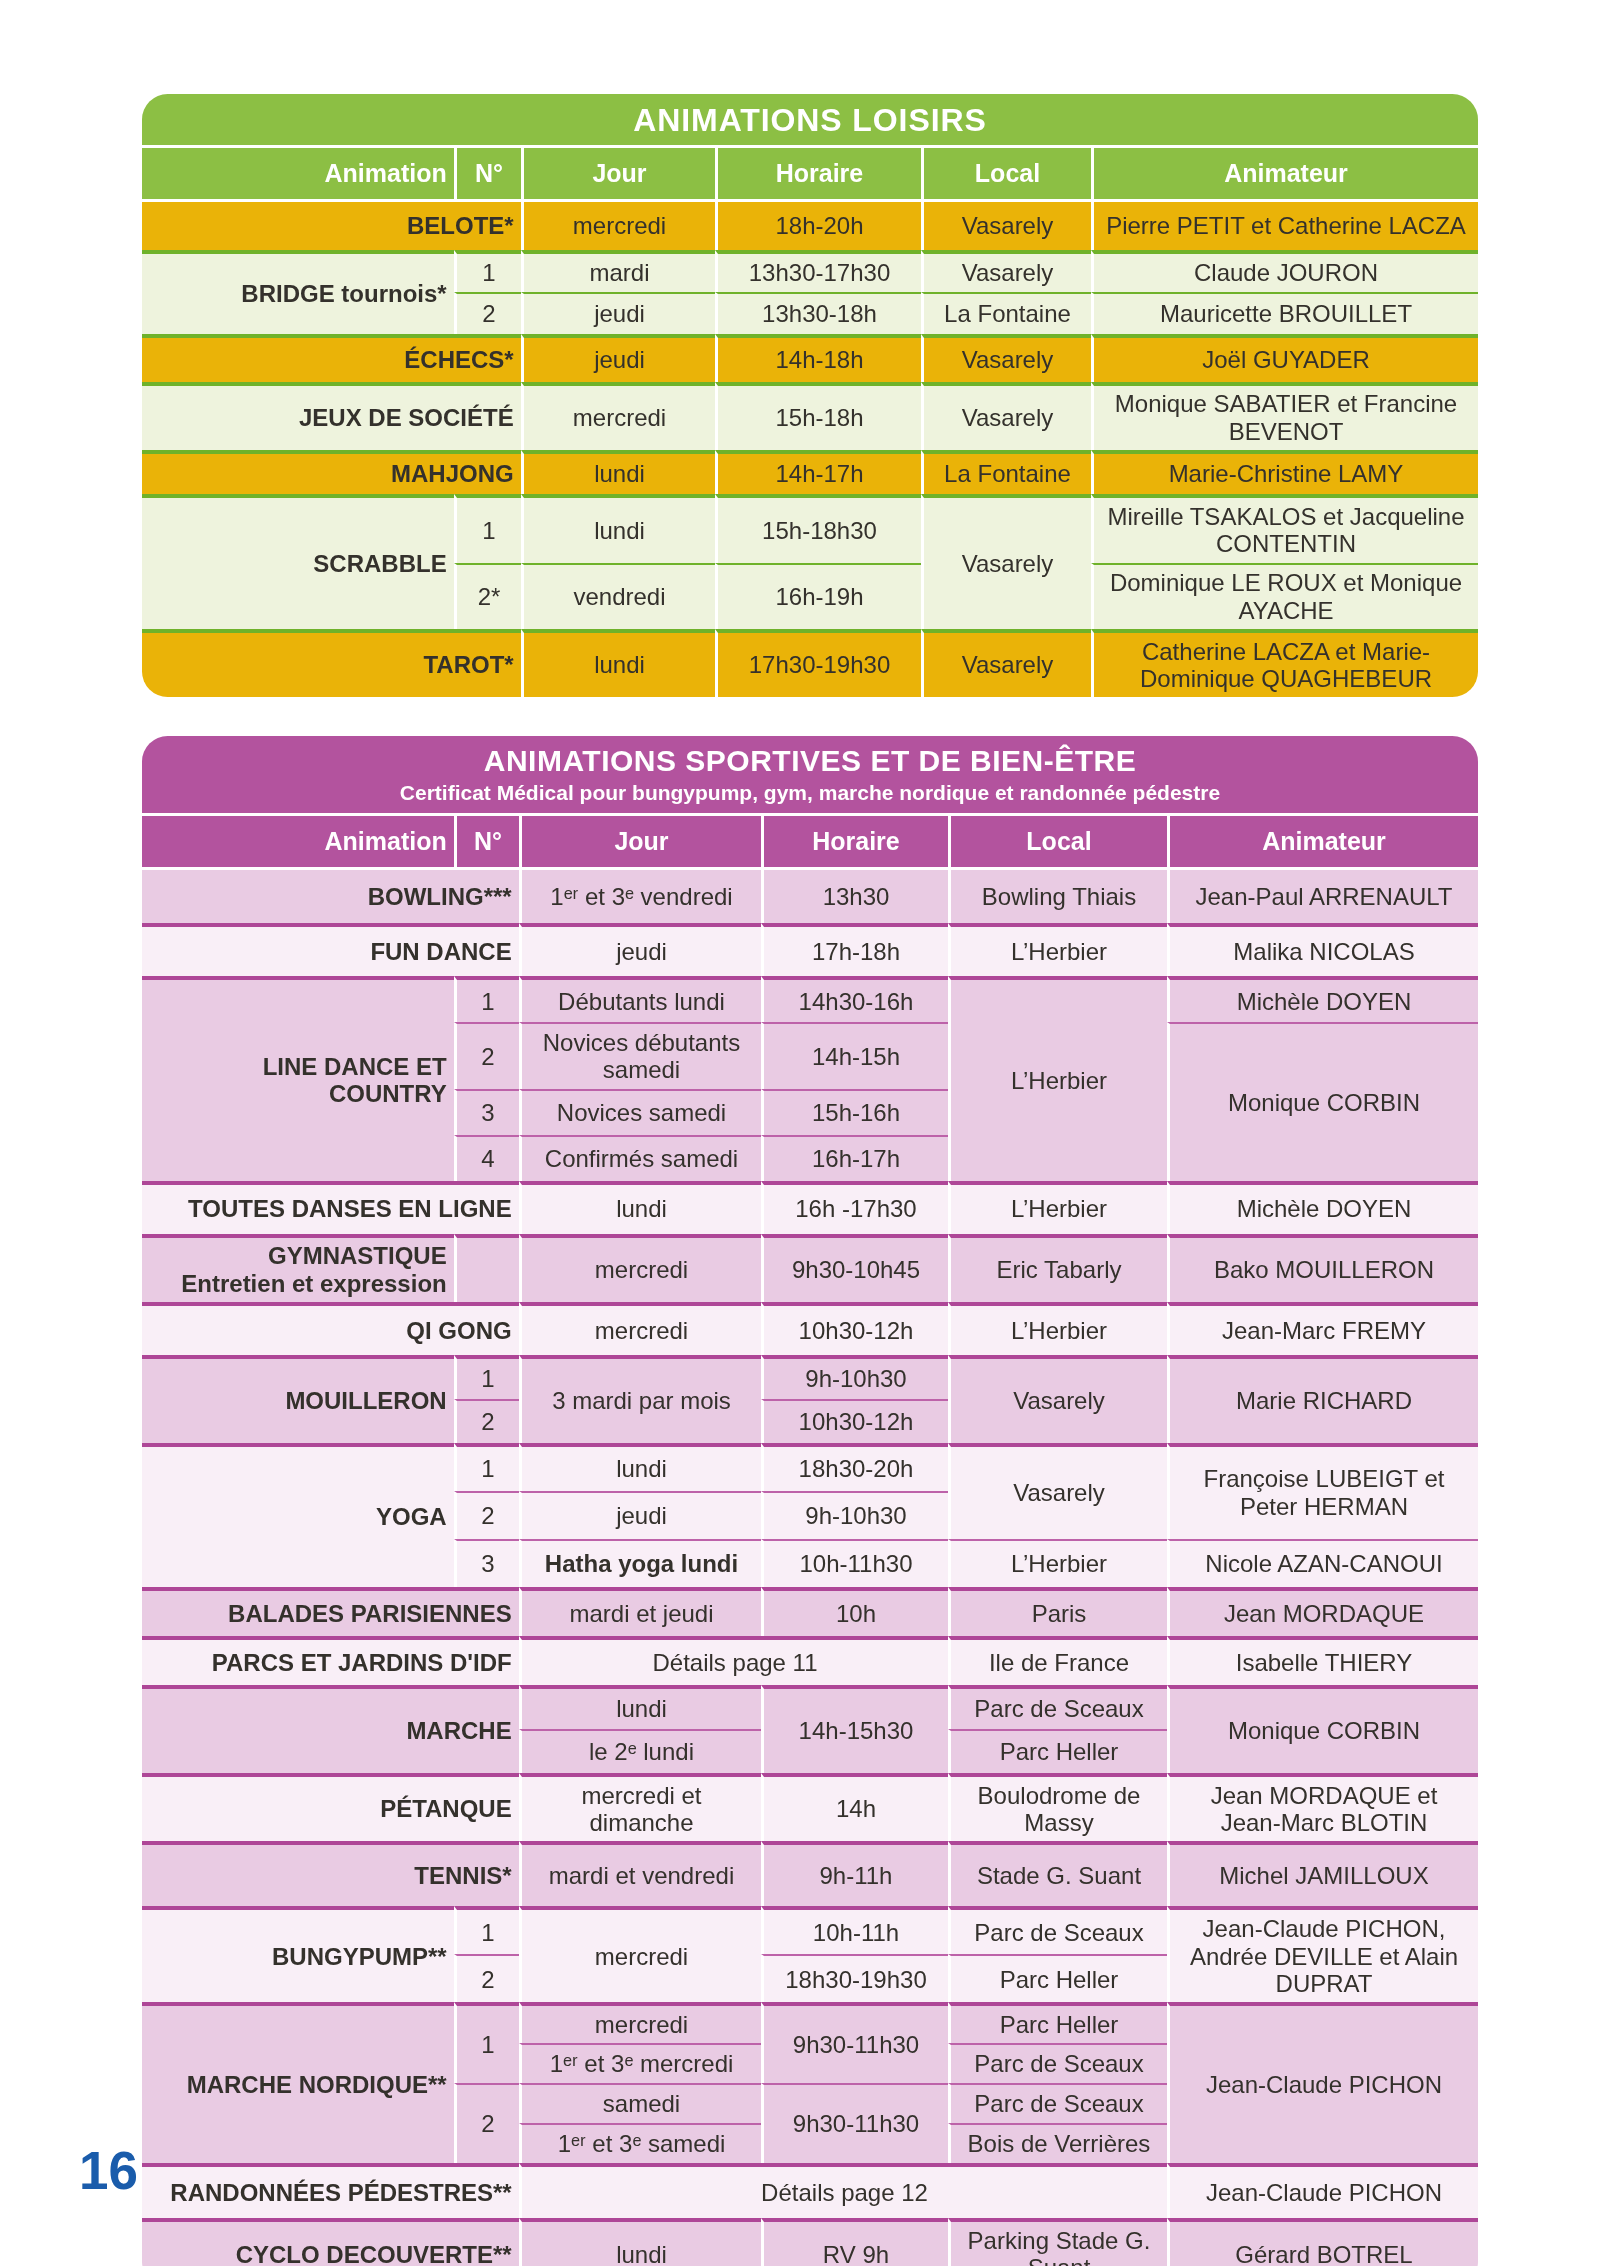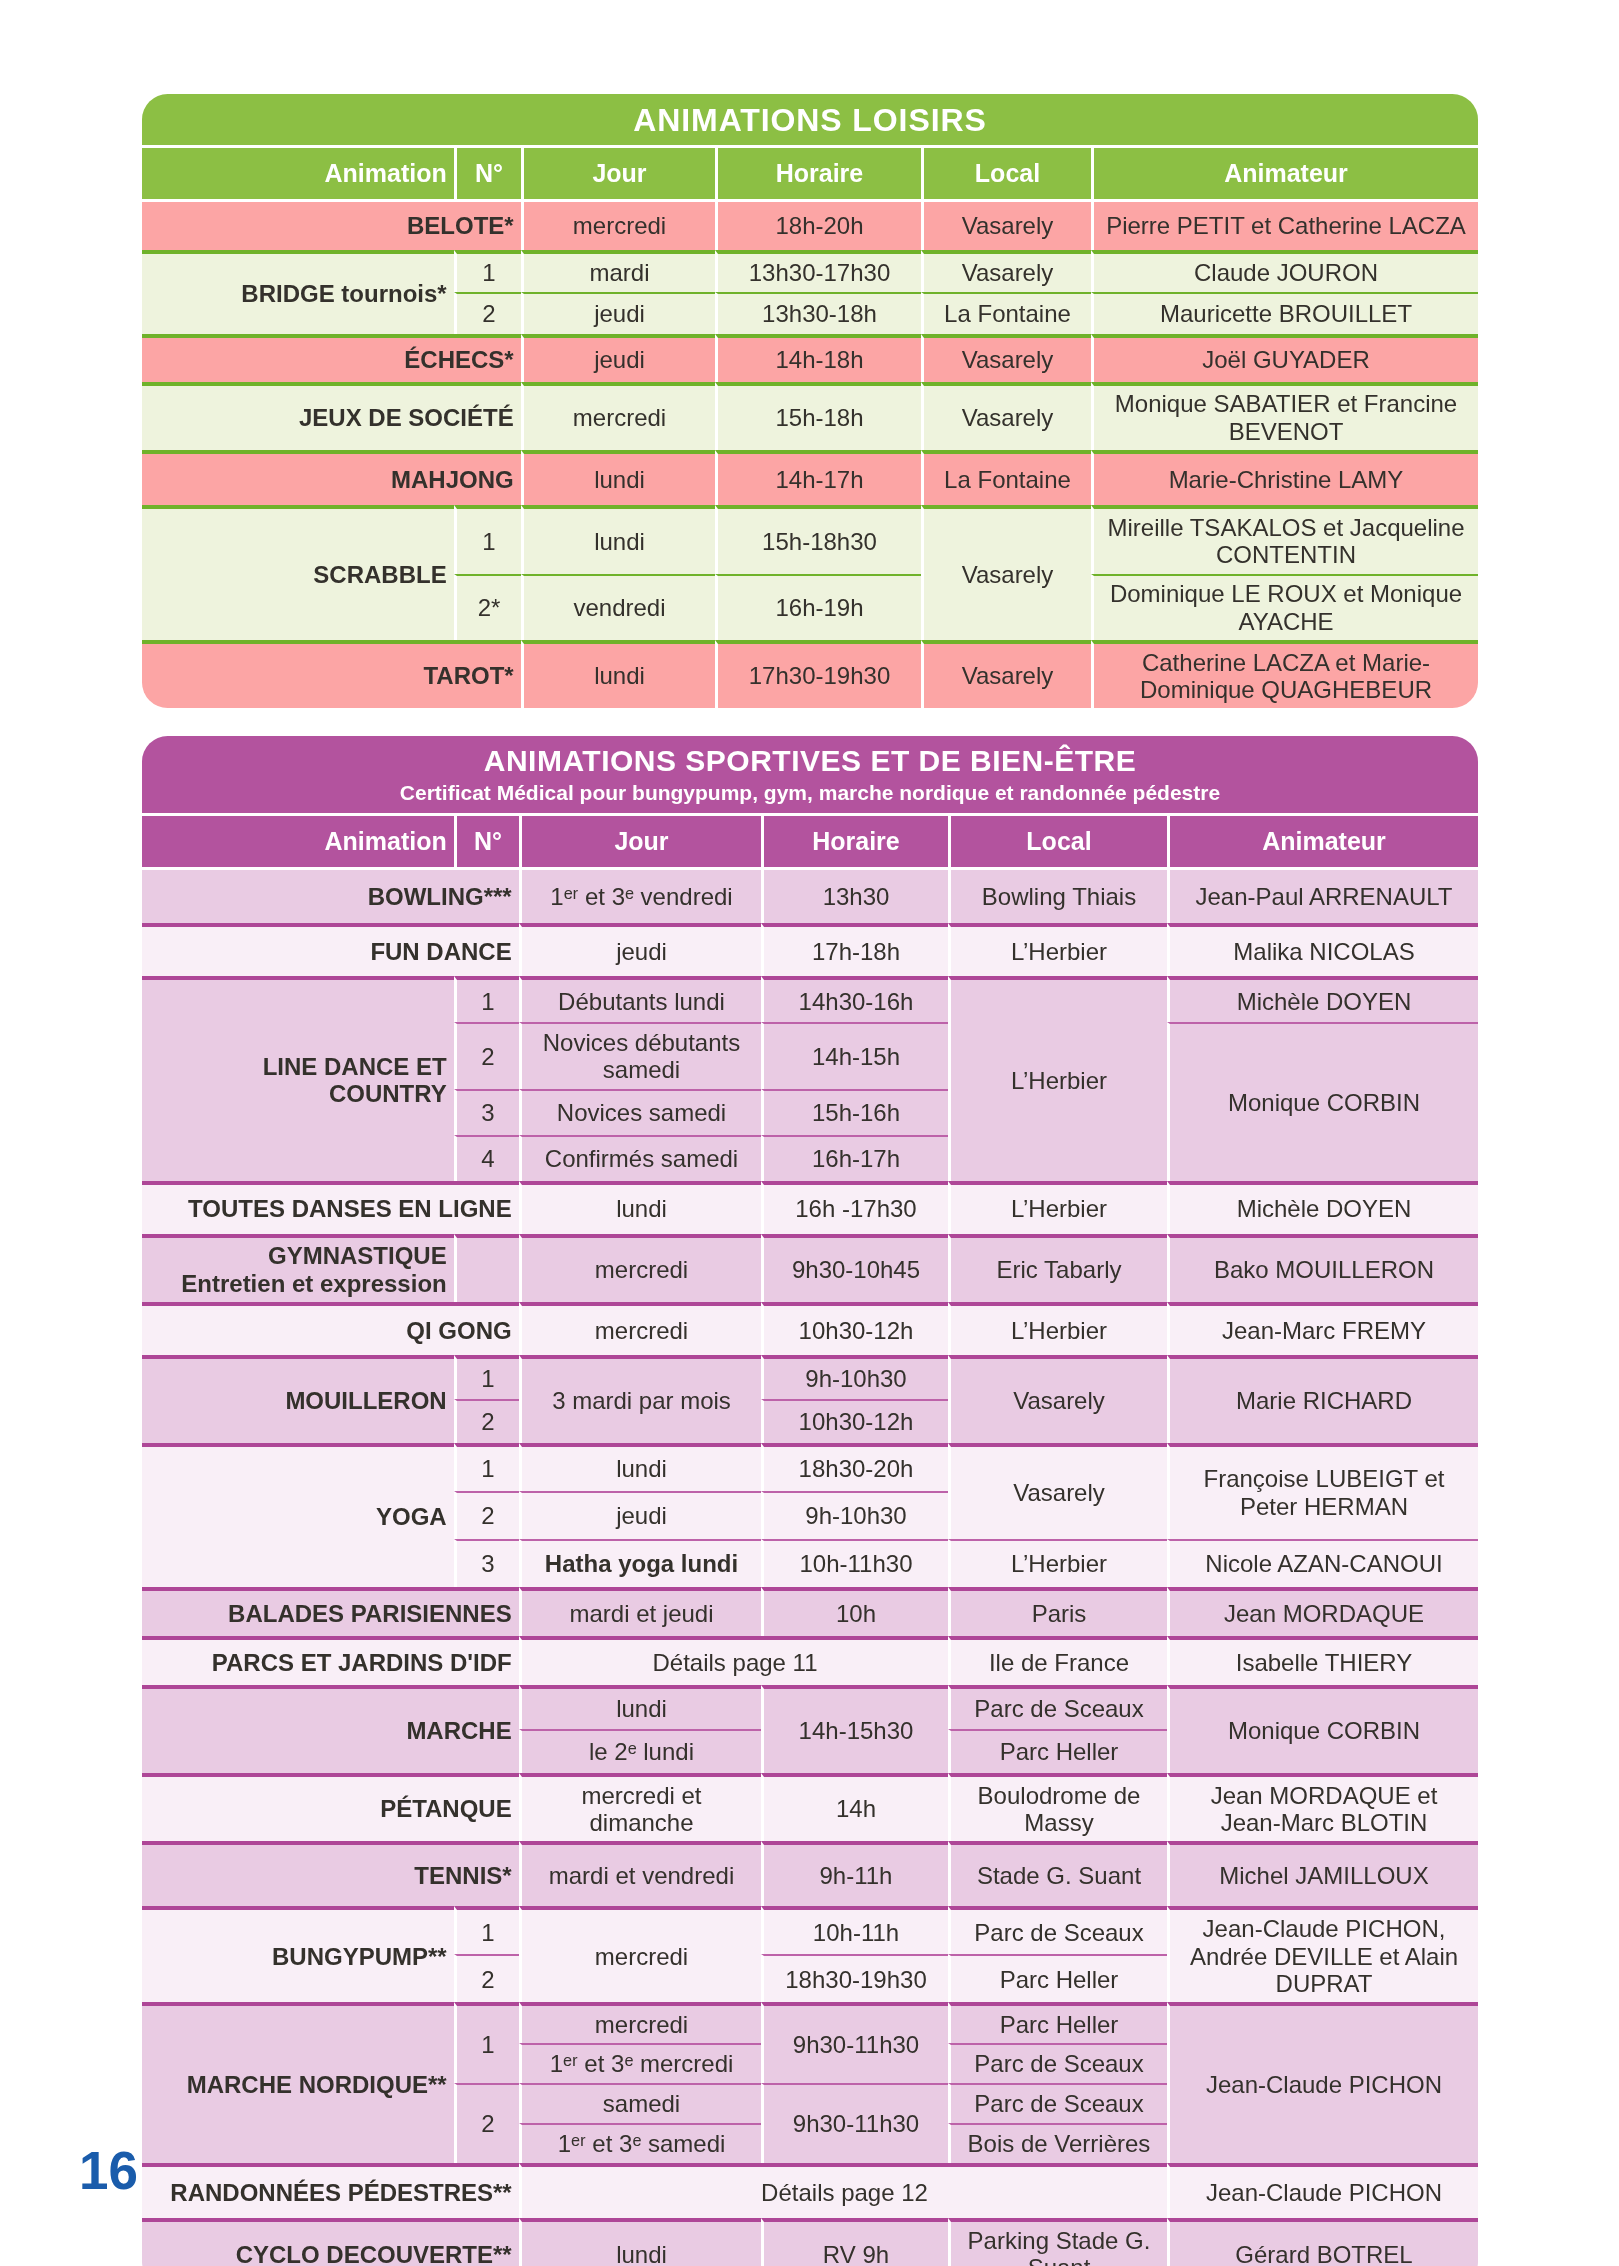--- a/index.html
+++ b/index.html
@@ -20,21 +20,21 @@
 
   table { width:100%; table-layout:fixed; border-collapse:separate; border-spacing:0; }
   th,td { text-align:center; vertical-align:middle; padding:4.6px 7.3px;
           font-size:24px; line-height:1.15; border-left:3.7px solid #fff;
           word-wrap:break-word; }
   .c1 { border-left:none;text-align:right; }
   th { color:#fff; font-weight:700; height:42px; border-bottom:3.7px solid #fff; font-size:25px; }
   .t-green th { background:#8cbf44; }
   .t-pink  th { background:#b3539e; }
 
-  .t-green .dark  td { background:#fca5a5; }
+  .t-green .dark  td { background:#eab308; }
   .t-green .light td { background:#eef3dd; }
   .t-pink  .dark  td { background:#e9cbe3; }
   .t-pink  .light td { background:#f9eff7; }
 
   .t-green .gsep td { border-top:4.6px solid #6fb22a; }
   .t-green .ssep td { border-top:2.7px solid #6fb22a; }
   .t-pink  .gsep td { border-top:4.6px solid #ae4697; }
   .t-pink  .ssep td { border-top:2.7px solid #bd62a9; }
 
   .nm { font-weight:700; }
@@ -100,21 +100,21 @@
       </tr>
 
       <tr class="light gsep" style="height:57px">
         <td class="c1 nm" colspan="2">JEUX DE SOCIÉTÉ</td>
         <td>mercredi</td>
         <td>15h-18h</td>
         <td>Vasarely</td>
         <td>Monique SABATIER et Francine BEVENOT</td>
       </tr>
 
-      <tr class="dark gsep" style="height:55px">
+      <tr class="dark gsep" style="height:44px">
         <td class="c1 nm" colspan="2">MAHJONG</td>
         <td>lundi</td>
         <td>14h-17h</td>
         <td>La Fontaine</td>
         <td>Marie-Christine LAMY</td>
       </tr>
 
       <tr class="light gsep" style="height:62px">
         <td class="c1 nm" rowspan="2">SCRABBLE</td>
         <td>1</td>

